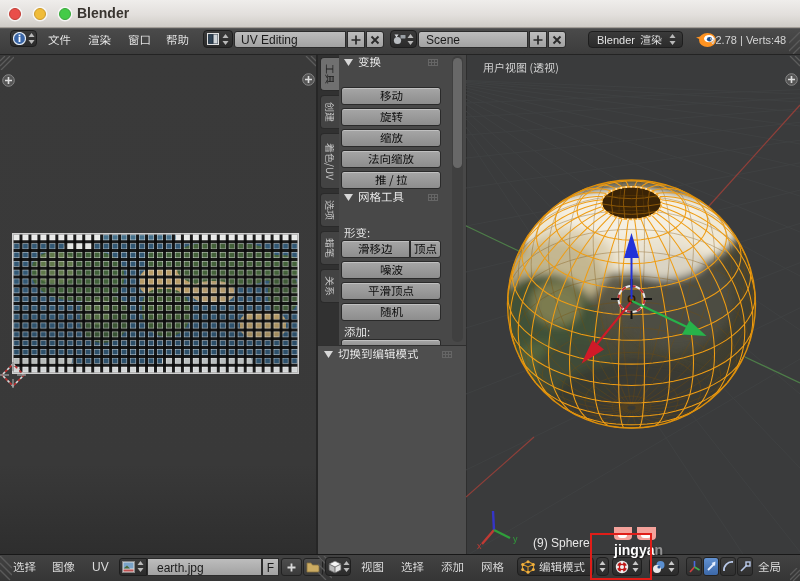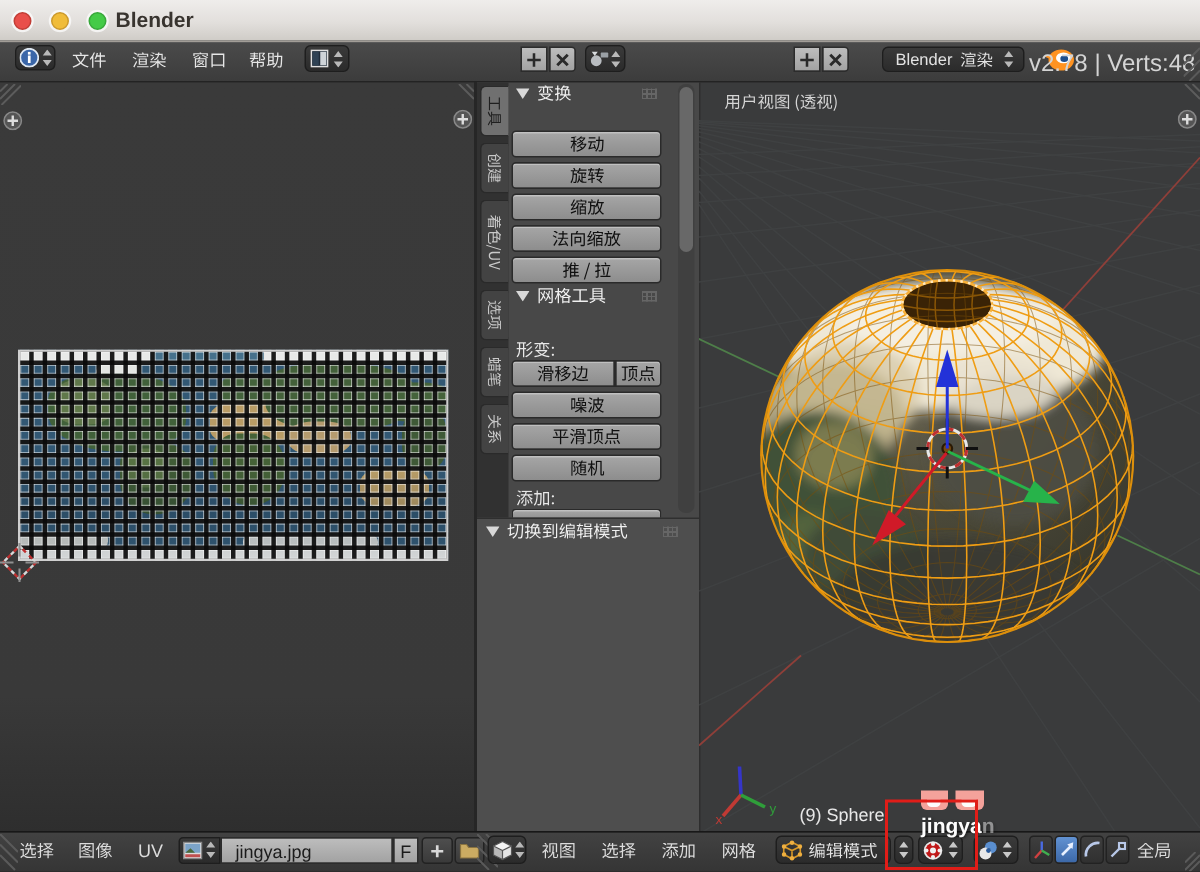--- a/index.html
+++ b/index.html
@@ -132,37 +132,39 @@
     </svg>
     <div class="dbtn" style="left:203px;top:30px;width:30px;height:18px"></div>
     <svg class="abs" style="left:207px;top:33px" width="12" height="12" viewBox="0 0 12 12">
       <rect x="0.5" y="0.5" width="11" height="11" fill="#1e2b38" stroke="#e0e0e0" stroke-width="1.2"></rect>
       <rect x="1.5" y="1.5" width="4" height="9" fill="#2f4254"></rect>
       <rect x="6.5" y="1.5" width="4" height="9" fill="#cfd4d8"></rect>
     </svg>
     <svg class="abs" style="left:222px;top:34px" width="7" height="11" viewBox="0 0 7 11">
       <path d="M3.5 0 L6.5 4 H0.5Z M3.5 11 L6.5 7 H0.5Z" fill="#b9b9b9"></path>
     </svg>
+    <div class="lfield" style="left:234px;top:31px;width:112px;height:17px;border-radius:3px 0 0 3px;padding:1px 0 0 6px">UV Editing</div>
     <div class="lfield" style="left:347px;top:31px;width:18px;height:17px"></div>
     <svg class="abs" style="left:351px;top:35px" width="10" height="10" viewBox="0 0 10 10">
       <path d="M5 0.5 V9.5 M0.5 5 H9.5" stroke="#2a2a2a" stroke-width="1.7"></path>
     </svg>
     <div class="lfield" style="left:366px;top:31px;width:18px;height:17px;border-radius:0 3px 3px 0"></div>
     <svg class="abs" style="left:370px;top:35px" width="10" height="10" viewBox="0 0 10 10">
       <path d="M1.5 1.5 L8.5 8.5 M8.5 1.5 L1.5 8.5" stroke="#2a2a2a" stroke-width="1.9"></path>
     </svg>
     <div class="dbtn" style="left:390px;top:30px;width:27px;height:18px"></div>
     <svg class="abs" style="left:393px;top:33px" width="13" height="12" viewBox="0 0 13 12">
       <circle cx="4.5" cy="7.5" r="3.6" fill="#b9bdc1"></circle>
       <rect x="7.5" y="2" width="5" height="3.4" rx="0.6" fill="#9aa0a5"></rect>
       <path d="M1.5 1.5 L5.5 1.5 L3.5 4.4Z" fill="#d8dbde"></path>
     </svg>
     <svg class="abs" style="left:407px;top:34px" width="7" height="11" viewBox="0 0 7 11">
       <path d="M3.5 0 L6.5 4 H0.5Z M3.5 11 L6.5 7 H0.5Z" fill="#b9b9b9"></path>
     </svg>
+    <div class="lfield" style="left:418px;top:31px;width:110px;height:17px;border-radius:3px 0 0 3px;padding:1px 0 0 7px">Scene</div>
     <div class="lfield" style="left:529px;top:31px;width:18px;height:17px"></div>
     <svg class="abs" style="left:533px;top:35px" width="10" height="10" viewBox="0 0 10 10">
       <path d="M5 0.5 V9.5 M0.5 5 H9.5" stroke="#2a2a2a" stroke-width="1.7"></path>
     </svg>
     <div class="lfield" style="left:548px;top:31px;width:18px;height:17px;border-radius:0 3px 3px 0"></div>
     <svg class="abs" style="left:552px;top:35px" width="10" height="10" viewBox="0 0 10 10">
       <path d="M1.5 1.5 L8.5 8.5 M8.5 1.5 L1.5 8.5" stroke="#2a2a2a" stroke-width="1.9"></path>
     </svg>
     <div class="dbtn" style="left:588px;top:31px;width:95px;height:17px"></div>
     <div class="abs" style="left:597px;top:34px;font-size:11px;color:#e3e3e3">Blender</div>
@@ -172,21 +174,21 @@
     </svg>
     <svg class="abs" style="left:669px;top:34px" width="7" height="11" viewBox="0 0 7 11">
       <path d="M3.5 0 L6.5 4 H0.5Z M3.5 11 L6.5 7 H0.5Z" fill="#b9b9b9"></path>
     </svg>
     <svg class="abs" style="left:695px;top:31px" width="22" height="18" viewBox="0 0 22 18">
       <ellipse cx="12.5" cy="9" rx="8.5" ry="7" fill="#ff9321"></ellipse>
       <ellipse cx="14" cy="7.6" rx="5" ry="3.6" fill="#fff"></ellipse>
       <ellipse cx="14.5" cy="8.2" rx="2.6" ry="2.2" fill="#1e4e8c"></ellipse>
       <path d="M1 6.5 L10 4.5 L7.5 9.5Z" fill="#ff9321"></path>
     </svg>
-    <div class="abs" style="left:686px;top:34px;font-size:16px;color:#d4d4d4;white-space:nowrap">v2.78 | Verts:48</div>
+    <div class="abs" style="left:710px;top:34px;font-size:11px;color:#d4d4d4;white-space:nowrap">v2.78 | Verts:48</div>
     <svg class="abs" style="left:789px;top:29px" width="11" height="25" viewBox="0 0 11 25">
       <path d="M0 22 L11 11 M0 14 L11 3 M4 25 L11 18" stroke="#5a5a5a" stroke-width="1.3"></path>
     </svg>
     <div id="uved" class="abs"></div>
     <div class="abs" style="left:12px;top:233px;width:287px;height:141px;background:#325874;overflow:hidden">
 <div class="abs" style="left:0;top:0;width:287px;height:10px;background:#e8e9e8"></div>
 <div class="abs" style="left:88px;top:0;width:76px;height:9px;background:#46718c"></div>
 <div class="abs" style="left:0;top:131px;width:287px;height:10px;background:#dfe1e1"></div>
 <div class="abs" style="left:0;top:122px;width:60px;height:10px;background:#c9ccc9;border-radius:4px"></div>
 <div class="abs" style="left:150px;top:124px;width:90px;height:9px;background:#ccd0cf;border-radius:4px"></div>
@@ -722,21 +724,21 @@
     <div class="dbtn" style="left:119px;top:558px;width:28px;height:18px;border-radius:3px 0 0 3px"></div>
     <svg class="abs" style="left:122px;top:561px" width="13" height="12" viewBox="0 0 13 12">
       <rect x="0.5" y="0.5" width="12" height="11" fill="#ddd" stroke="#888"></rect>
       <rect x="1.5" y="1.5" width="10" height="6" fill="#7ba3c8"></rect>
       <path d="M1.5 7.5 L5 4.5 L8 7.5Z" fill="#4a6a3a"></path>
       <rect x="1.5" y="8.5" width="10" height="2" fill="#c05050"></rect>
     </svg>
     <svg class="abs" style="left:137px;top:561px" width="7" height="11" viewBox="0 0 7 11">
       <path d="M3.5 0 L6.5 4 H0.5Z M3.5 11 L6.5 7 H0.5Z" fill="#b9b9b9"></path>
     </svg>
-    <div class="lfield" style="left:147px;top:558px;width:115px;height:18px;padding:2px 0 0 9px">jingya.jpg</div>
+    <div class="lfield" style="left:147px;top:558px;width:115px;height:18px;padding:2px 0 0 9px">earth.jpg</div>
     <div class="lfield" style="left:262px;top:558px;width:17px;height:18px;text-align:center;padding-top:2px">F</div>
     <div class="hbtn" style="left:281px;top:558px;width:21px;height:18px"></div>
     <svg class="abs" style="left:287px;top:563px" width="9" height="9" viewBox="0 0 9 9">
       <path d="M4.5 0.5 V8.5 M0.5 4.5 H8.5" stroke="#d9d9d9" stroke-width="1.8"></path>
     </svg>
     <div class="hbtn" style="left:303px;top:558px;width:20px;height:18px"></div>
     <svg class="abs" style="left:306px;top:561px" width="14" height="12" viewBox="0 0 14 12">
       <path d="M1 2 h4 l1.5 2 H13 V11 H1Z" fill="#cbab62" stroke="#8a7340" stroke-width="0.8"></path>
     </svg>
     <svg class="abs" style="left:318px;top:556px" width="14" height="24" viewBox="0 0 14 24">

